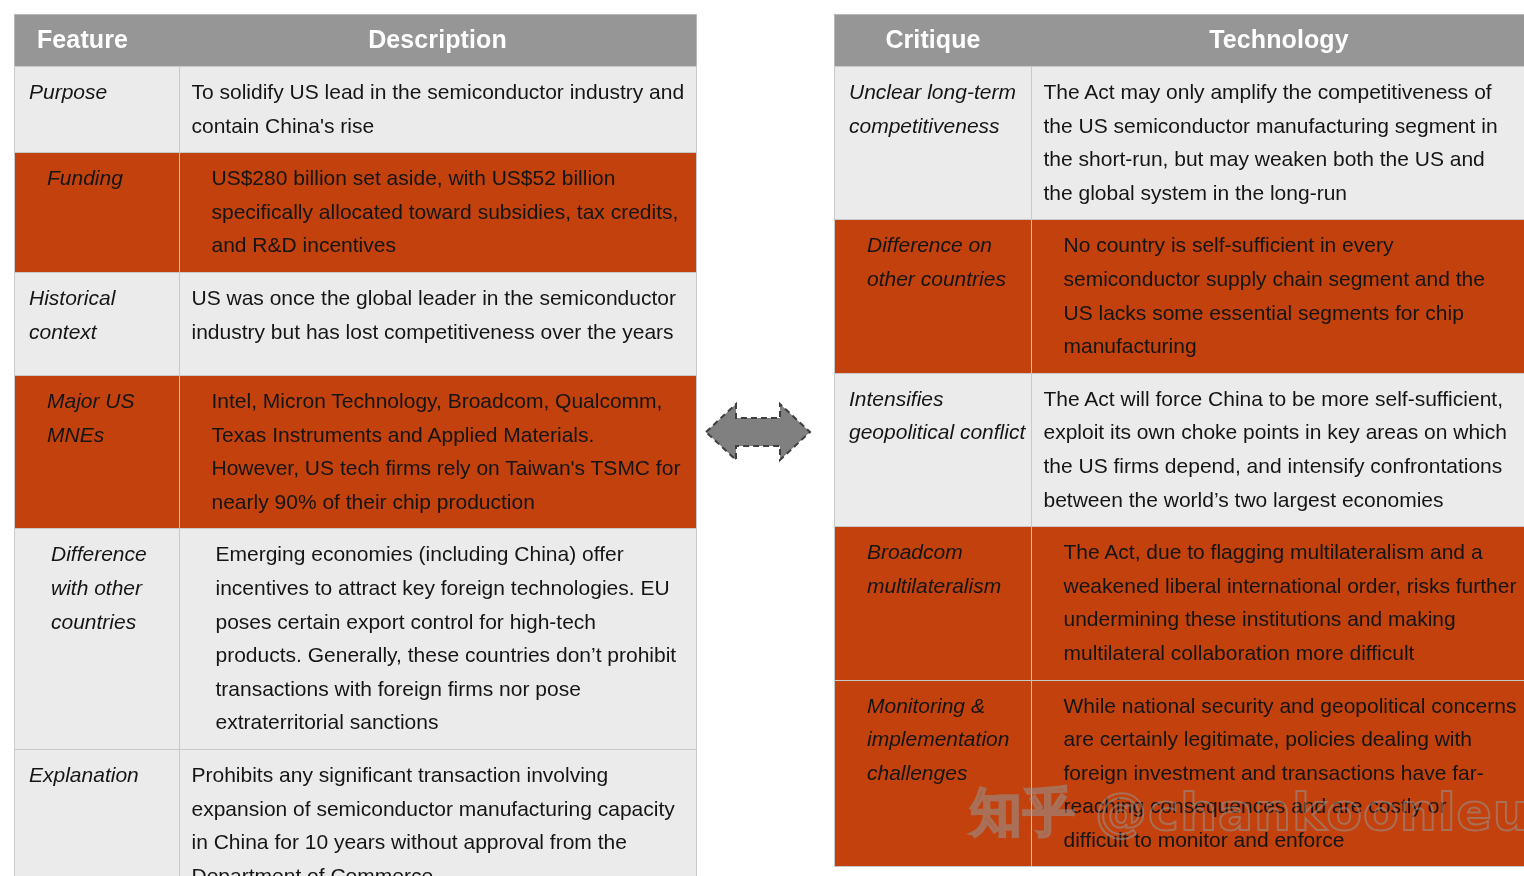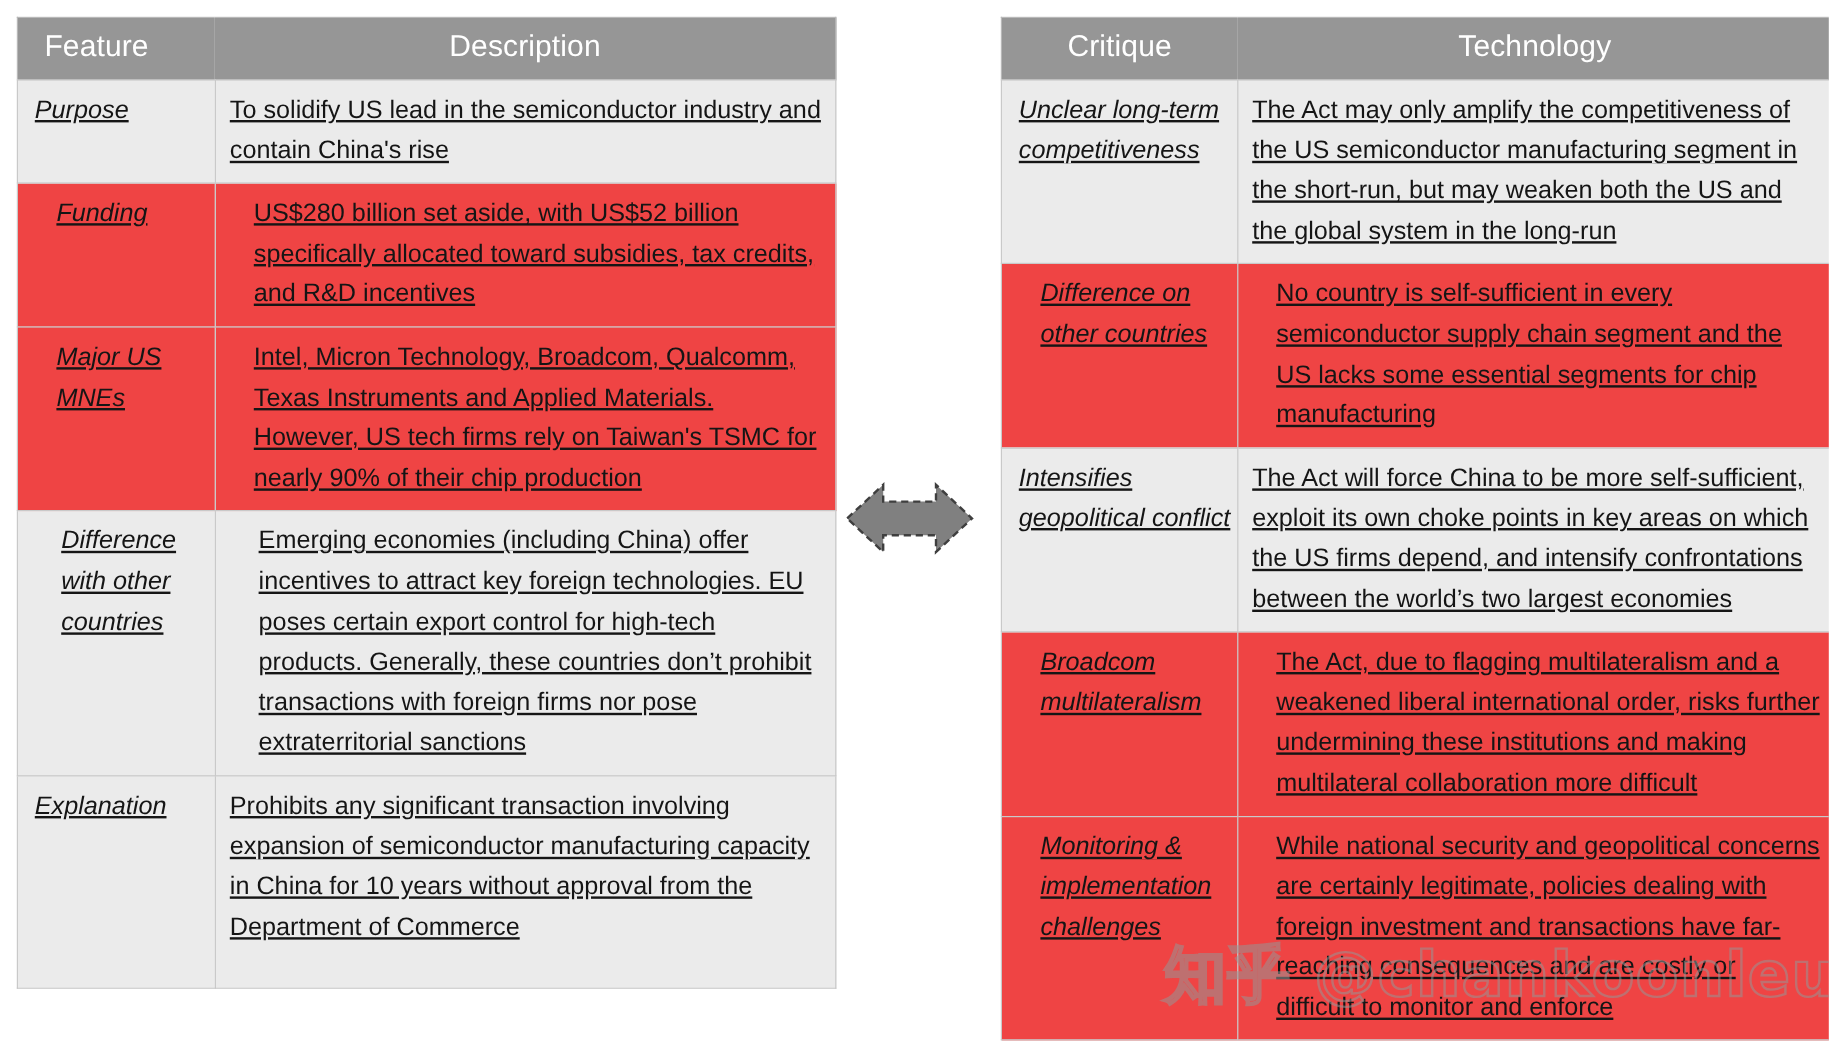--- a/index.html
+++ b/index.html
@@ -30,46 +30,45 @@
     table-layout: fixed;
     background: #ffffff;
     border: 1px solid #b8b8b8;
   }
   #table-left  { left: 14px;  top: 14px; width: 683px; }
   #table-right { left: 834px; top: 14px; width: 694px; }
 
   .tbl th {
     background: #969696;
     color: #ffffff;
-    font-weight: normal;
+    font-weight: bold;
     font-size: 25px;
     text-align: center;
     padding: 10px 6px 12px 6px;
     border: none;
     letter-spacing: 0.1px;
   }
   #table-left  th.c1 { width: 136px; text-align: left; padding-left: 22px; }
   #table-right th.c1 { width: 184px; text-align: center; }
 
   .tbl td {
     border: 1px solid #c9c9c9;
     vertical-align: top;
     font-size: 21px;
     line-height: 1.60;
     color: #151515;
     padding: 8px 10px 10px 12px;
-    text-decoration: underline;
   }
   .tbl td.key {
     font-style: italic;
     padding-left: 14px;
     padding-right: 4px;
   }
   .tbl tr.shade td { background: #ebebeb; }
-  .tbl tr.plain td { background: #ef4444; padding-left: 32px; }
+  .tbl tr.plain td { background: #c2410c; padding-left: 32px; }
 
   #table-left  td.key { width: 136px; }
   #table-right td.key { width: 184px; }
 
   
   #table-left  tr.r0 td { height: 56px; }
   #table-left  tr.r1 td { height: 92px; }
   #table-left  tr.r2 td { height: 84px; }
   #table-left  tr.r3 td { height: 126px; }
   #table-left  tr.r4 td { height: 166px; padding-left: 36px; }
@@ -129,20 +128,28 @@
           </td>
       </tr>
       <tr class="plain r1">
         <td class="key">
             <span class="cellbody">Funding</span>
           </td>
         <td>
             <span class="cellbody">US$280 billion set aside, with US$52 billion specifically allocated toward subsidies, tax credits, and R&amp;D incentives</span>
           </td>
       </tr>
+      <tr class="shade r2">
+        <td class="key">
+            <span class="cellbody">Historical context</span>
+          </td>
+        <td>
+            <span class="cellbody">US was once the global leader in the semiconductor industry but has lost competitiveness over the years</span>
+          </td>
+      </tr>
       <tr class="plain r3">
         <td class="key">
             <span class="cellbody">Major US MNEs</span>
           </td>
         <td>
             <span class="cellbody">Intel, Micron Technology, Broadcom, Qualcomm, Texas Instruments and Applied Materials. However, US tech firms rely on Taiwan's TSMC for nearly 90% of their chip production</span>
           </td>
       </tr>
       <tr class="shade r4">
         <td class="key">

